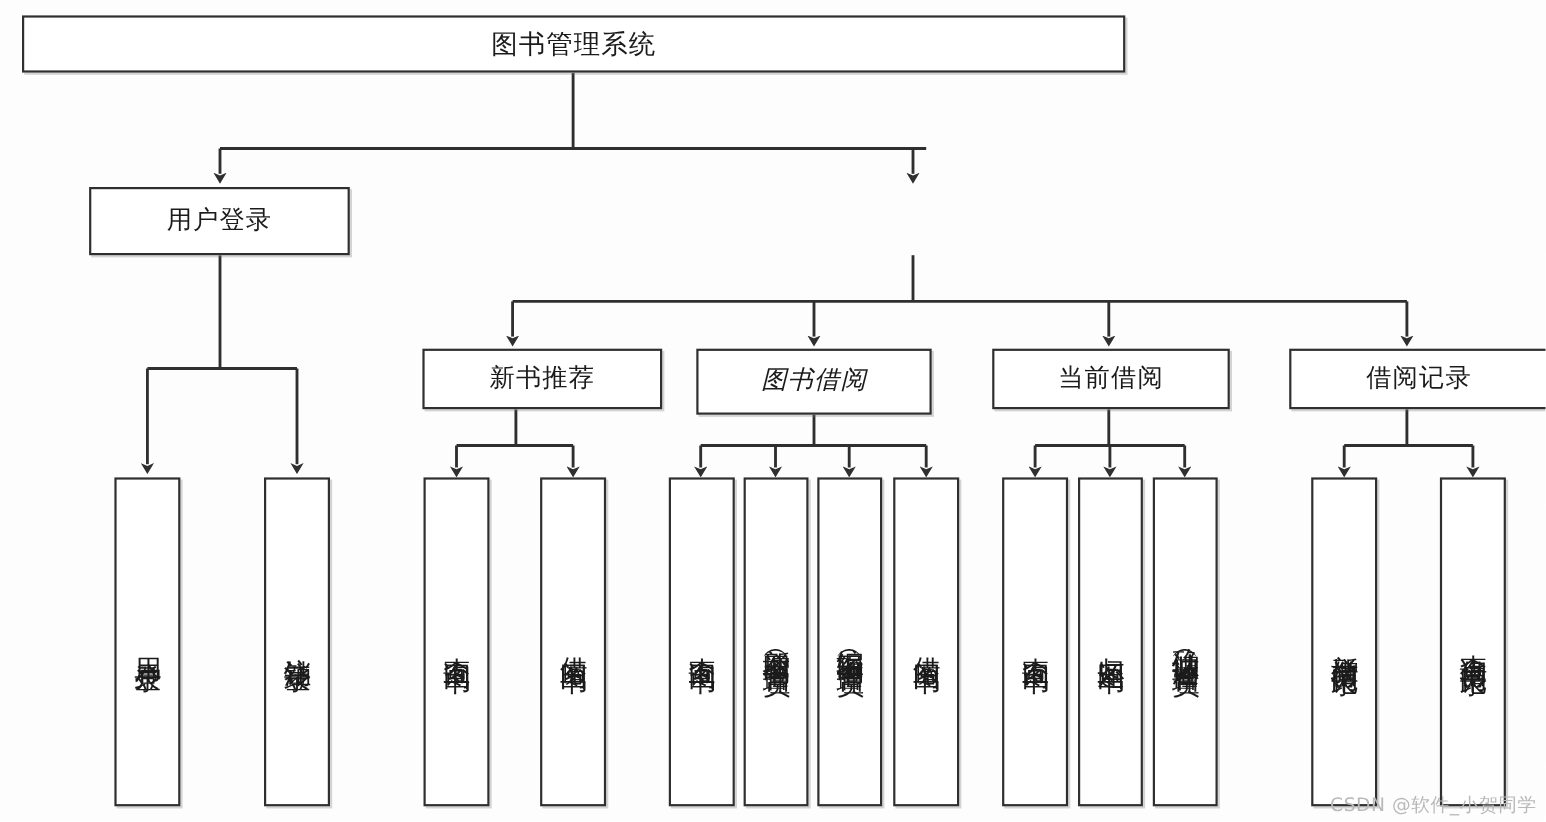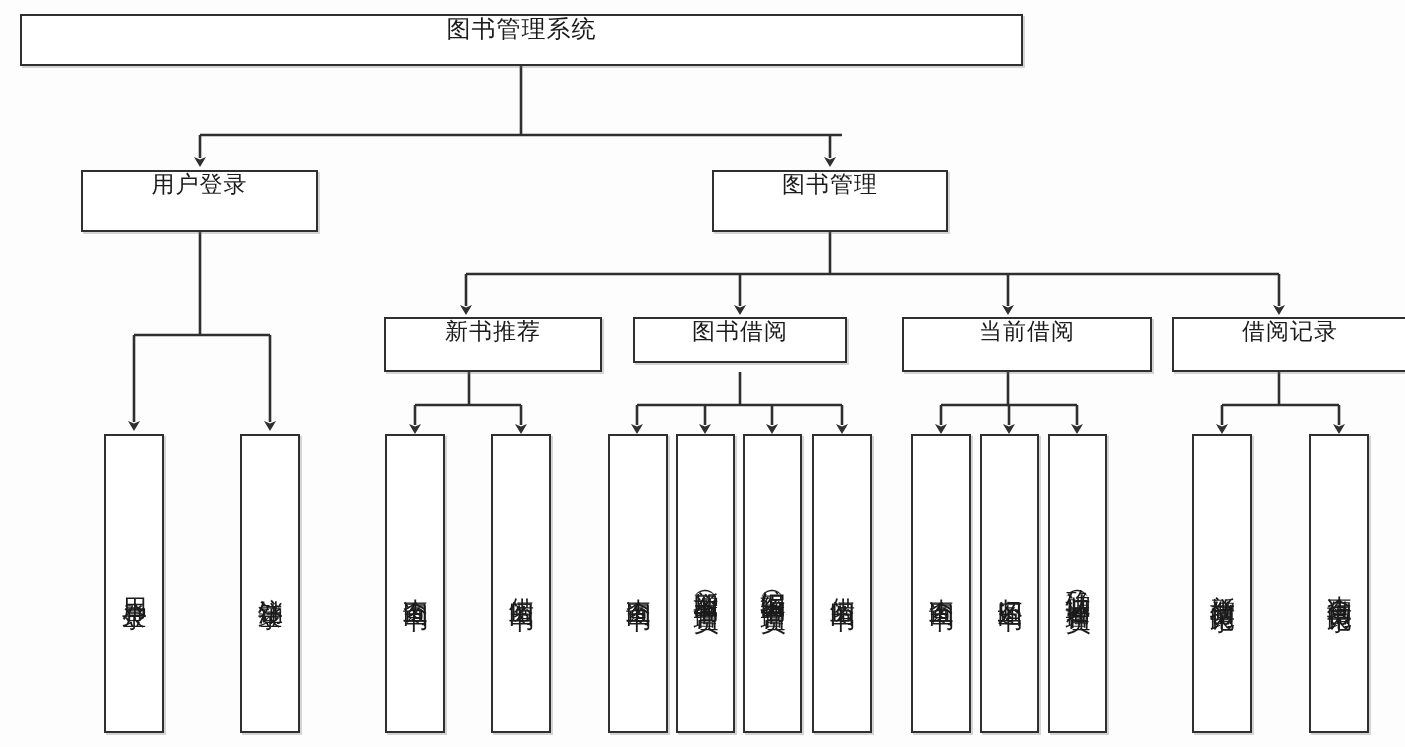--- a/index.html
+++ b/index.html
@@ -27,20 +27,21 @@
     width: 1405px;
     height: 747px;
     pointer-events: none;
   }
   .node {
     position: absolute;
     box-sizing: border-box;
     border: 2.5px solid #2f2f2f;
     background: #ffffff;
     display: flex;
+    align-items: center;
     justify-content: center;
     color: #1b1b1b;
     box-shadow: 2px 2px 0 rgba(120,120,120,0.30);
   }
   .node.horiz {
     font-size: 23px;
     letter-spacing: 1px;
     line-height: 1.1;
     white-space: nowrap;
   }
@@ -129,31 +130,28 @@
     </g>
   </svg>
 
   <div class="node horiz root" style="left:20px; top:14px; width:1003px; height:52px;">
     <span>图书管理系统</span>
   </div>
 
   <div class="node horiz" style="left:81px; top:170px; width:237px; height:62px;">
     <span>用户登录</span>
   </div>
-  <div class="node horiz" style="left:712px; top:170px; width:236px; height:62px;">
-    <span>图书管理</span>
-  </div>
 
   <div class="node horiz" style="left:360px; top:317px; width:218px; height:55px;margin-left:24px;">
     <span>新书推荐</span>
   </div>
-  <div class="node horiz" style="left:633px; top:317px; width:214px; height:46px;">
+  <div class="node horiz" style="left:633px; top:317px; width:214px; height:60px;font-style:italic;">
     <span>图书借阅</span>
   </div>
-  <div class="node horiz" style="left:902px; top:317px; width:250px; height:55px;">
+  <div class="node horiz" style="left:902px; top:317px; width:216px; height:55px;">
     <span>当前借阅</span>
   </div>
   <div class="node horiz" style="left:1172px; top:317px; width:236px; height:55px;">
     <span>借阅记录</span>
   </div>
 
   <div class="node leaf" style="left:104px; top:434px; width:60px; height:299px;">
     <span class="vtext">用户登录</span>
   </div>
   <div class="node leaf" style="left:240px; top:434px; width:60px; height:299px;">
@@ -190,14 +188,15 @@
     <span class="vtext">确认归还（管理员）</span>
   </div>
 
   <div class="node leaf" style="left:1192px; top:434px; width:60px; height:299px;">
     <span class="vtext">新增借阅记录</span>
   </div>
   <div class="node leaf" style="left:1309px; top:434px; width:60px; height:299px;">
     <span class="vtext">查询借阅记录</span>
   </div>
 
+  <div class="watermark">CSDN @软件_小贺同学</div>
 
 </div>
 
 </body></html>

